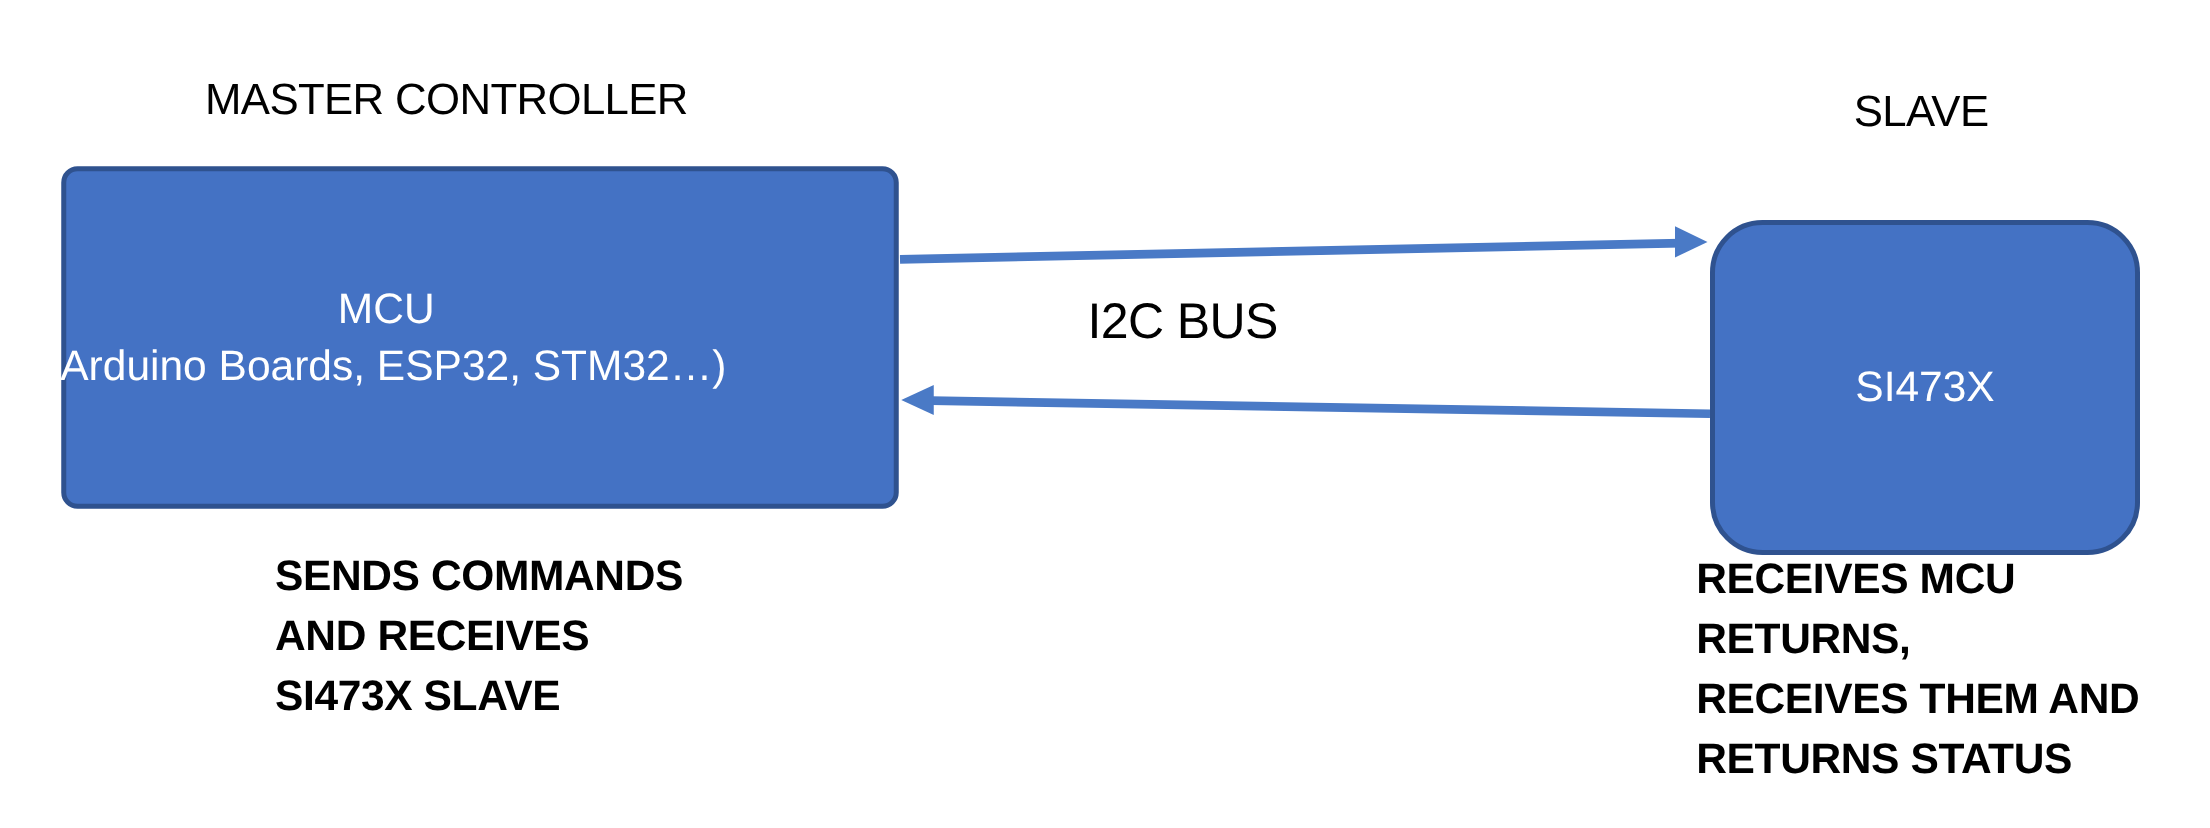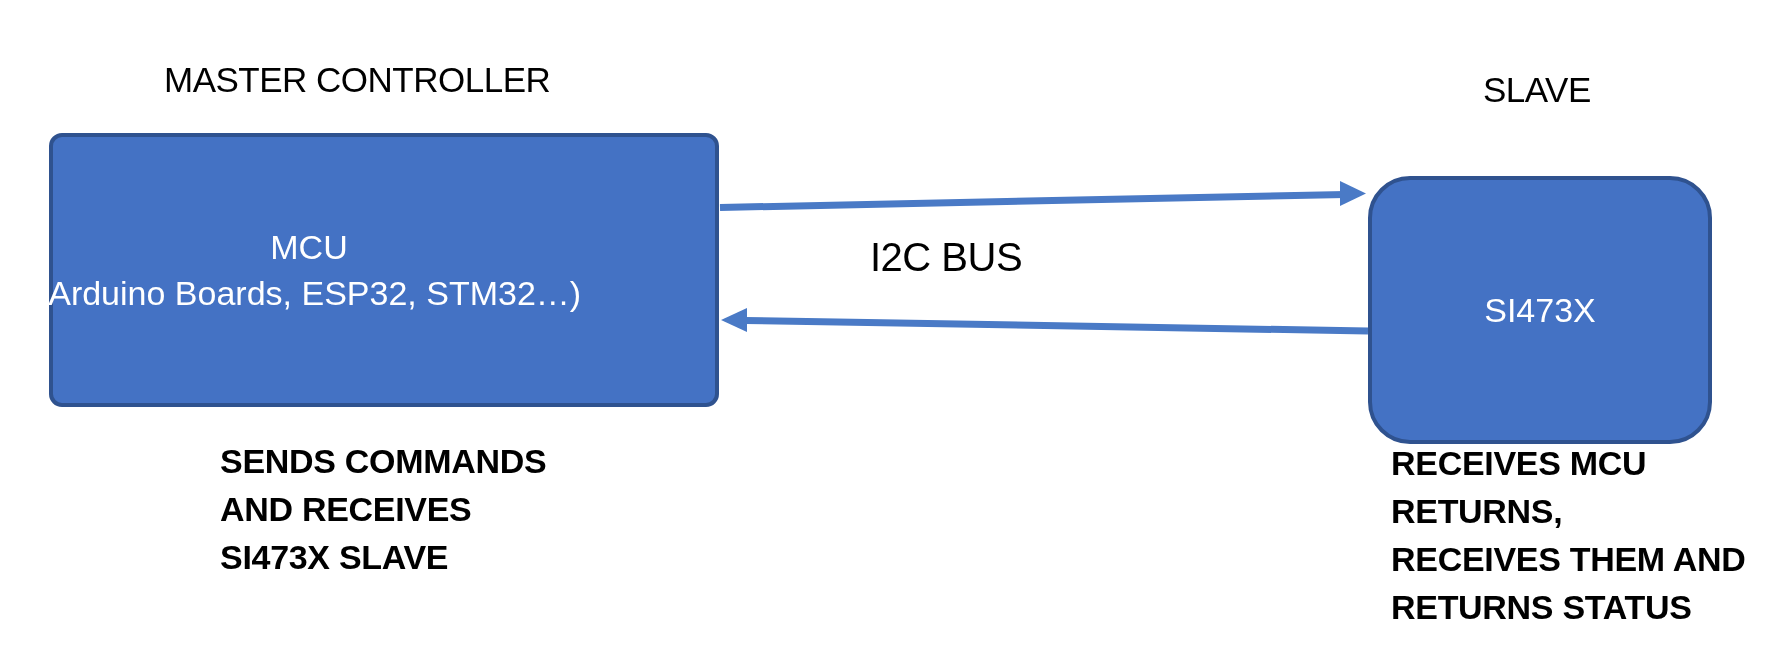--- a/index.html
+++ b/index.html
@@ -94,20 +94,20 @@
   </div>
 
   <div class="abs bus-label" style="left:870px;top:235px;width:300px;">I2C BUS</div>
 
   <div class="abs caption" style="left:220px;top:437px;">
     <div>SENDS COMMANDS</div>
     <div>AND RECEIVES</div>
     <div>SI473X SLAVE</div>
   </div>
 
-  <div class="abs caption" style="left:1357px;top:439px;margin-left:34px;">
+  <div class="abs caption" style="left:1357px;top:439px;">
     <div>RECEIVES MCU</div>
     <div>RETURNS,</div>
     <div>RECEIVES THEM AND</div>
     <div>RETURNS STATUS</div>
   </div>
 
 </div>
 
 </body></html>

